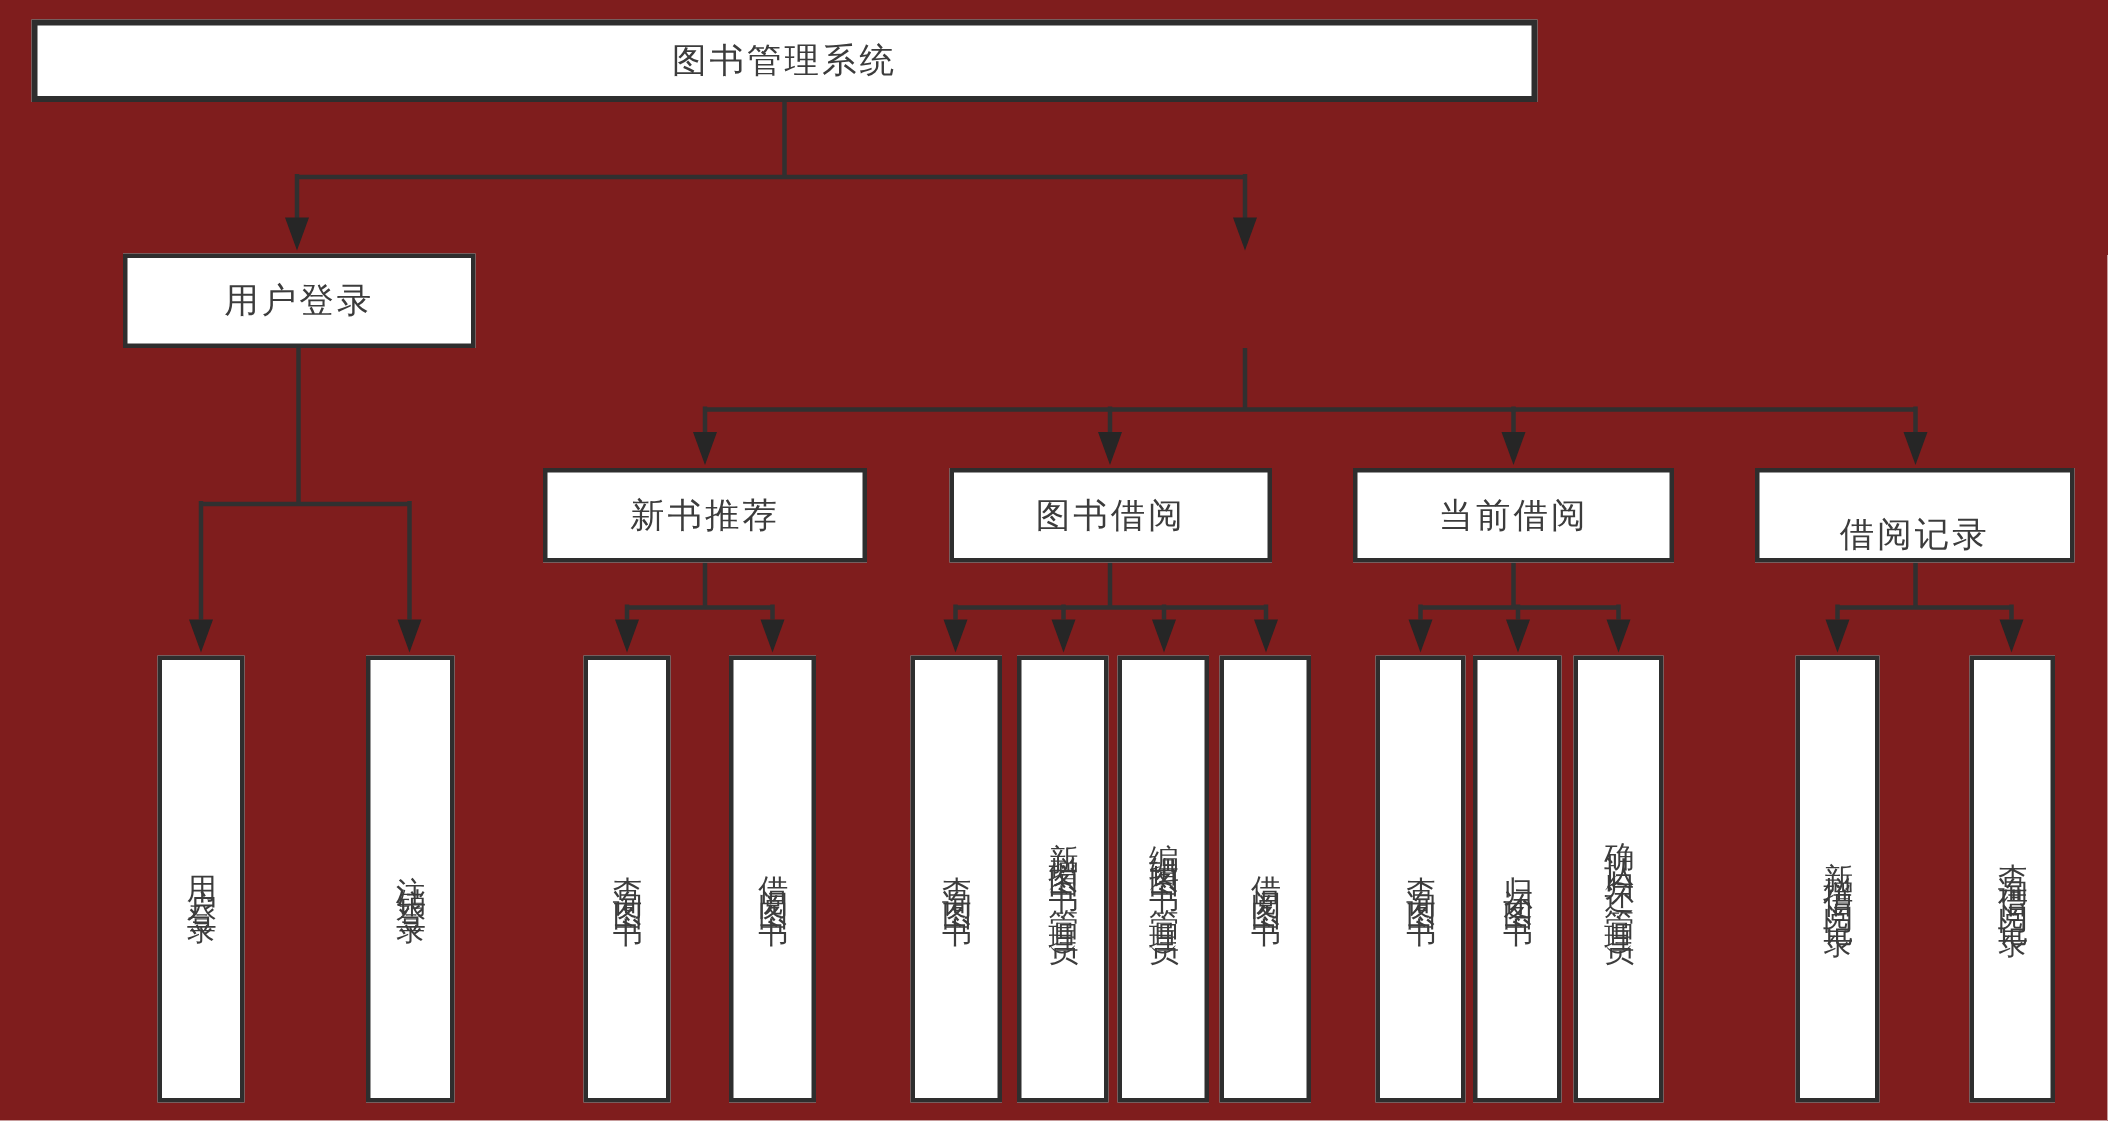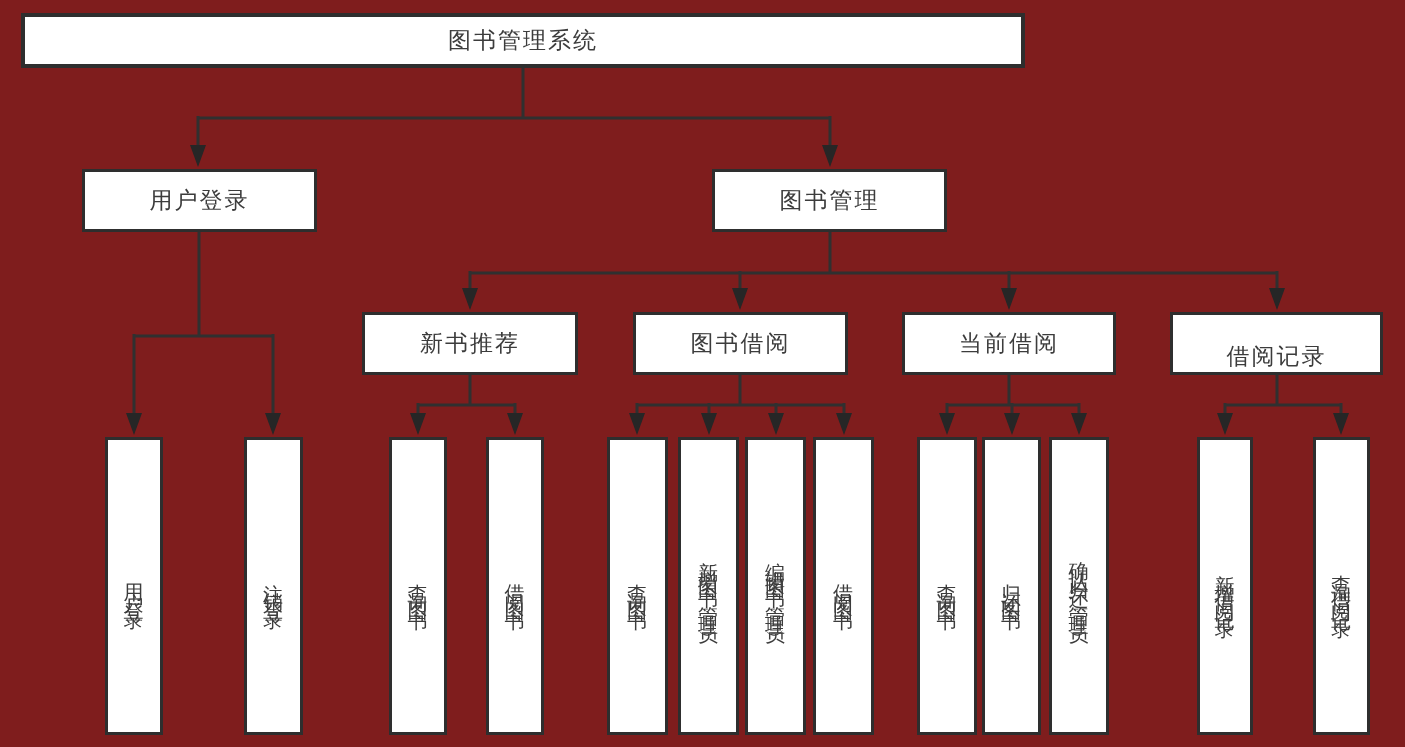--- a/index.html
+++ b/index.html
@@ -81,23 +81,20 @@
     </g>
   </svg>
 
   <div class="node hnode" style="left:21px;top:13px;width:1004px;height:55px;border-width:4px;">
     <span>图书管理系统</span>
   </div>
 
   <div class="node hnode" style="left:82px;top:169px;width:235px;height:63px;">
     <span>用户登录</span>
   </div>
-  <div class="node hnode" style="left:712px;top:169px;width:235px;height:63px;">
-    <span>图书管理</span>
-  </div>
 
   <div class="node hnode" style="left:362px;top:312px;width:216px;height:63px;">
     <span>新书推荐</span>
   </div>
   <div class="node hnode" style="left:633px;top:312px;width:215px;height:63px;">
     <span>图书借阅</span>
   </div>
   <div class="node hnode" style="left:902px;top:312px;width:214px;height:63px;">
     <span>当前借阅</span>
   </div>

